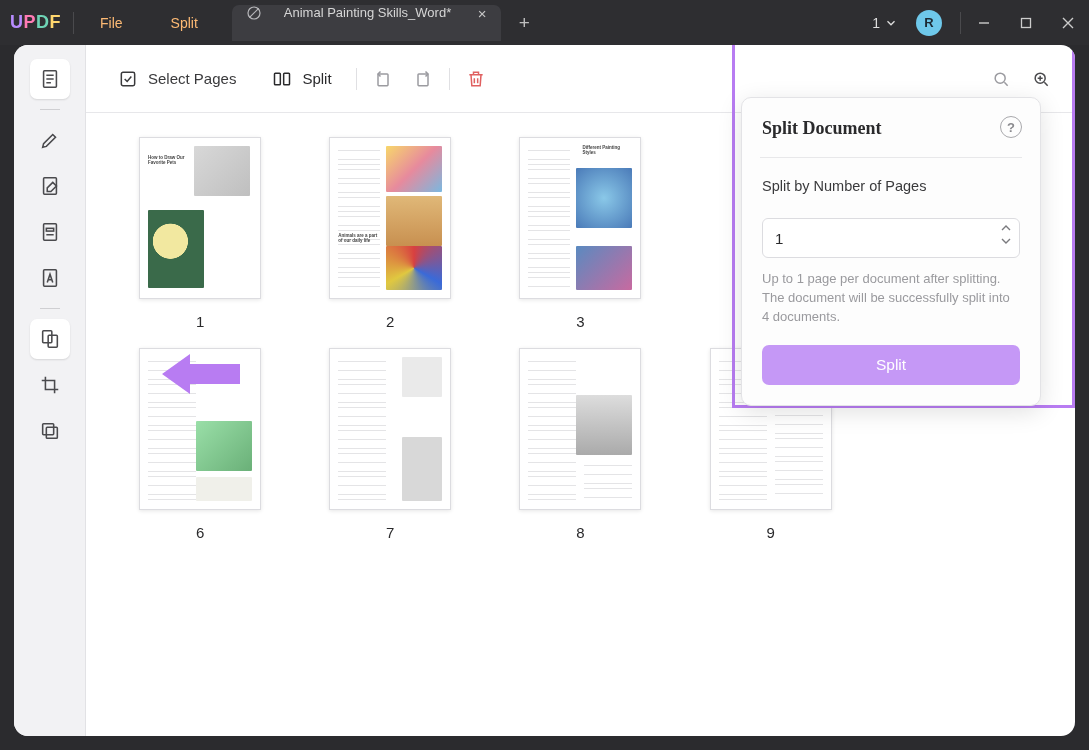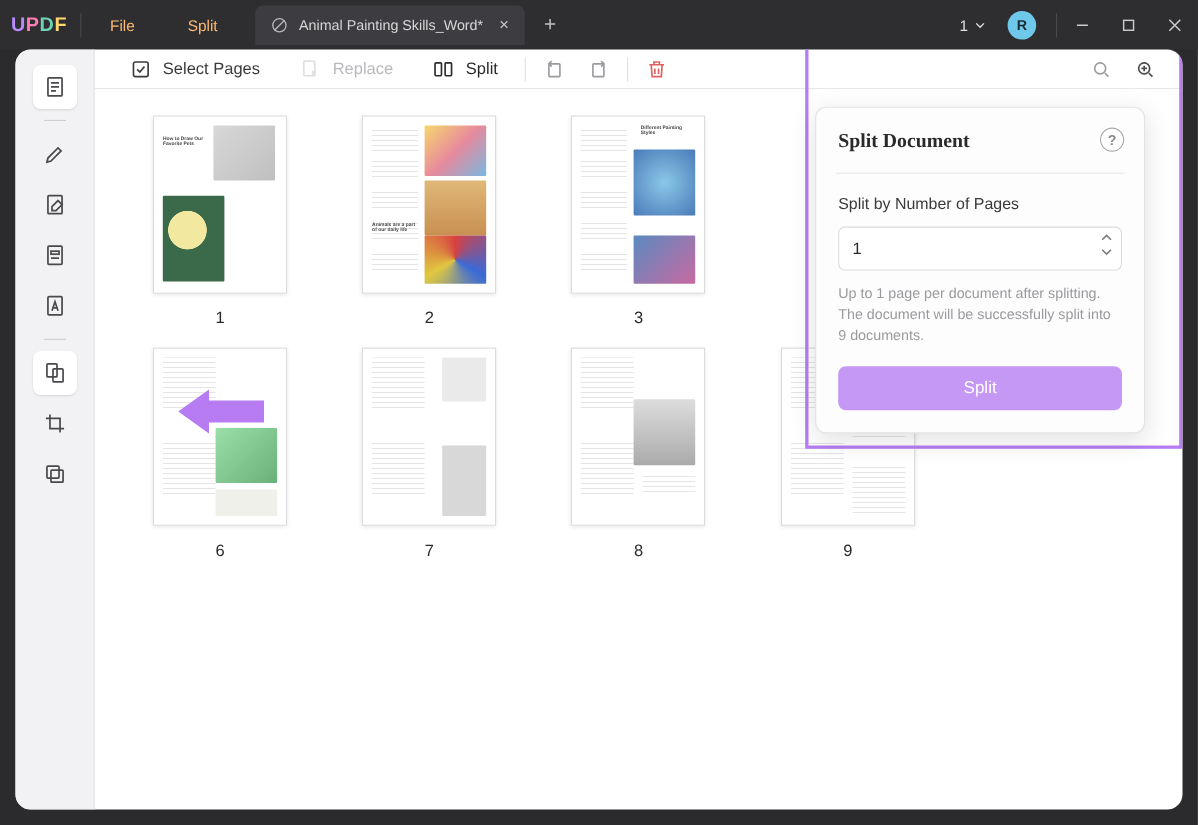--- a/index.html
+++ b/index.html
@@ -4,21 +4,21 @@
 <style>
 * { margin: 0; padding: 0; box-sizing: border-box; font-family: -apple-system, BlinkMacSystemFont, "Segoe UI", Arial, sans-serif; }
 body { width: 1089px; height: 750px; background: #2b2b2e; overflow: hidden; position: relative; }
 
 
 .title-bar { height: 45px; background: #2e2e31; display: flex; align-items: center; color: #d8d8d8; }
 .logo { font-weight: 800; font-size: 18px; padding: 0 10px; letter-spacing: .5px; }
 .logo .u { color: #b88cff; } .logo .p { color: #ff7bb5; } .logo .d { color: #6ed3b5; } .logo .f { color: #ffd76e; }
 .tb-div { width: 1px; height: 22px; background: #4a4a4d; margin: 0 2px; }
 .tb-menu { padding: 0 24px; font-size: 14px; color: #fdba74; cursor: pointer; }
-.doc-tab { margin-left: 10px; height: 36px; background: #3d3d41; border-radius: 7px 7px 0 0; display: flex; align-items: center; padding: 0 10px 0 14px; gap: 10px; color: #d6d6d6; font-size: 13px; }
+.doc-tab { margin-left: 10px; height: 36px; background: #3d3d41; border-radius: 7px 7px 0 0; display: flex; align-items: flex-start; padding: 0 10px 0 14px; gap: 22px; color: #d6d6d6; font-size: 13px; }
 .doc-tab .tab-ico { width: 16px; height: 16px; display:flex;align-items:center;justify-content:center;}
 .doc-tab .tab-close { width:18px; height:18px; display:flex;align-items:center;justify-content:center; color:#c8c8c8; font-size:15px;}
 .new-tab { width:30px; height:30px; display:flex;align-items:center;justify-content:center; margin-left:8px; color:#bfbfbf; font-size:19px;}
 .tb-spacer { flex: 1; }
 .page-no { color:#dedede;font-size:14px;display:flex;align-items:center;gap:4px;margin-right:18px;}
 .page-no svg{width:14px;height:14px;}
 .avatar { width:26px;height:26px;border-radius:50%;background:#6ec8ea;color:#1c2a33;font-weight:600;font-size:13px;display:flex;align-items:center;justify-content:center;margin-right:16px;}
 .win-controls { display:flex; }
 .win-btn { width:42px;height:45px;display:flex;align-items:center;justify-content:center;color:#cccccc;}
 .win-btn svg{width:12px;height:12px;}
@@ -28,21 +28,21 @@
 
 
 .left-rail { width:72px; background:#f2f2f4; border-right:1px solid #e2e2e5; display:flex; flex-direction:column; align-items:center; padding-top:14px; gap:6px; position:relative; }
 .rail-btn { width:40px; height:40px; border-radius:7px; display:flex; align-items:center; justify-content:center; color:#4a4a4d; }
 .rail-btn.active { background:#ffffff; box-shadow:0 1px 2px rgba(0,0,0,.12); }
 .rail-btn svg { width:22px; height:22px; }
 .rail-div { width:20px; height:1px; background:#cfcfd2; margin:4px 0; }
 
 
 .main { flex:1; display:flex; flex-direction:column; position:relative;}
-.toolbar { height:36px; border-bottom:1px solid #e7e7ea; display:flex; align-items:center; padding:0 14px; gap:0; }
+.toolbar { height:68px; border-bottom:1px solid #e7e7ea; display:flex; align-items:center; padding:0 14px; gap:0; }
 .tool-item { display:flex; align-items:center; gap:10px; padding:0 18px; height:40px; color:#3a3a3c; font-size:15px; border-radius:7px; }
 .tool-item svg { width:20px; height:20px; }
 .tool-item.disabled { color:#b9b9bd; }
 .tool-item.disabled svg { opacity:.45; }
 .tb-sep { width:1px; height:22px; background:#e0e0e3; margin:0 6px; }
 .tool-icon { width:40px; height:40px; display:flex;align-items:center;justify-content:center;color:#9b9ba0;border-radius:7px;}
 .tool-icon svg{width:20px;height:20px;}
 .tool-icon.danger{color:#e06060;}
 .spacer{flex:1;}
 
@@ -55,21 +55,21 @@
 .thumb-lines { position:absolute; inset:8px; background:repeating-linear-gradient(to bottom, transparent 0 4px, #e4e4e6 4px 4.7px); }
 .thumb-img { position:absolute; border-radius:1px; }
 
 
 .highlight-frame{ position:absolute; top:-5px; right:0; width:343px; height:368px; border:3px solid #b87cf2; pointer-events:none; z-index:50;}
 .tool-item.split-active{ color:#2a2a2c; position:relative; z-index:55;}
 .popover { position:absolute; top:52px; right:34px; width:300px; background:#fdfdfd; border:1px solid #e3e3e6; border-radius:10px; box-shadow:0 6px 24px rgba(0,0,0,.12); padding:20px 20px 20px; z-index:60;}
 .popover h3 { font-size:18px; font-weight:700; color:#2a2a2c; margin-bottom:0px;font-family:Liberation Serif, serif;}
 .popover .help { position:absolute; right:18px; top:18px; width:22px;height:22px;border:1.5px solid #a8a8ac;border-radius:50%;display:flex;align-items:center;justify-content:center;color:#8a8a8e;font-size:13px;font-weight:600;}
 .popover hr { border:none; border-top:1px solid #e8e8ea; margin:18px -2px 20px;}
-.popover .field-label{ font-size:14.5px; color:#3a3a3c; margin-bottom:12px;}
+.popover .field-label{ font-size:14.5px; color:#3a3a3c; margin-bottom:24px;}
 .popover .num-field{ position:relative;}
 .popover input{ width:100%; height:40px; border:1px solid #dcdce0; border-radius:6px; padding:0 30px 0 12px; font-size:15px; color:#2a2a2c;}
 .popover .spin{ position:absolute; right:8px; top:4px; display:flex; flex-direction:column; gap:1px;}
 .popover .spin div{width:12px;height:12px;display:flex;align-items:center;justify-content:center;}
 .popover .hint{ font-size:13px; color:#9a9a9e; line-height:1.45; margin-top:12px;}
 .popover .split-btn{ width:100%; height:40px; margin-top:18px; background:#c598f6; color:#ffffff; border:none; border-radius:7px; font-size:15.5px; font-weight:500;}
 
 
 .callout-arrow{ position:absolute; left:76px; top:305px; z-index:70;}
 .callout-arrow svg{width:78px;height:48px;}
@@ -197,27 +197,20 @@
   <div class="main">
 
     <div class="toolbar">
       <div class="tool-item">
         <svg viewBox="0 0 24 24" fill="none" stroke="currentColor" stroke-width="1.8">
             <rect x="4" y="4" width="16" height="16" rx="2"></rect>
             <path d="M8 12l3 3 5-6"></path>
           </svg>
         <span>Select Pages</span>
       </div>
-      <div class="tool-item disabled">
-        <svg viewBox="0 0 24 24" fill="none" stroke="currentColor" stroke-width="1.8">
-            <rect x="5" y="3" width="12" height="16" rx="1"></rect>
-            <path d="M14 14l4 4M18 14l-4 4"></path>
-          </svg>
-        <span>Replace</span>
-      </div>
       <div class="tool-item split-active">
         <svg viewBox="0 0 24 24" fill="none" stroke="currentColor" stroke-width="1.8">
             <rect x="3" y="5" width="7" height="14" rx="1"></rect>
             <rect x="14" y="5" width="7" height="14" rx="1"></rect>
           </svg>
         <span>Split</span>
       </div>
       <div class="tb-sep"></div>
       <div class="tool-icon">
           <svg viewBox="0 0 24 24" fill="none" stroke="currentColor" stroke-width="1.8">
@@ -267,21 +260,21 @@
                 <path d="M1 6l4-4 4 4" fill="none" stroke="#7a7a7e" stroke-width="1.4"></path>
               </svg>
             </div>
           <div>
               <svg width="10" height="8" viewBox="0 0 10 8">
                 <path d="M1 2l4 4 4-4" fill="none" stroke="#7a7a7e" stroke-width="1.4"></path>
               </svg>
             </div>
         </div>
       </div>
-      <div class="hint">Up to 1 page per document after splitting. The document will be successfully split into 9 documents.</div>
+      <div class="hint">Up to 1 page per document after splitting. The document will be successfully split into 4 documents.</div>
       <button class="split-btn">Split</button>
     </div>
 
     <div class="content">
       <div class="thumb-grid">
 
         <div class="thumb-cell">
           <div class="page-thumb">
             <div class="head-txt" style="left:8px;top:18px;width:40px;">How to Draw Our Favorite Pets</div>
             <div class="thumb-img tb1"></div>

